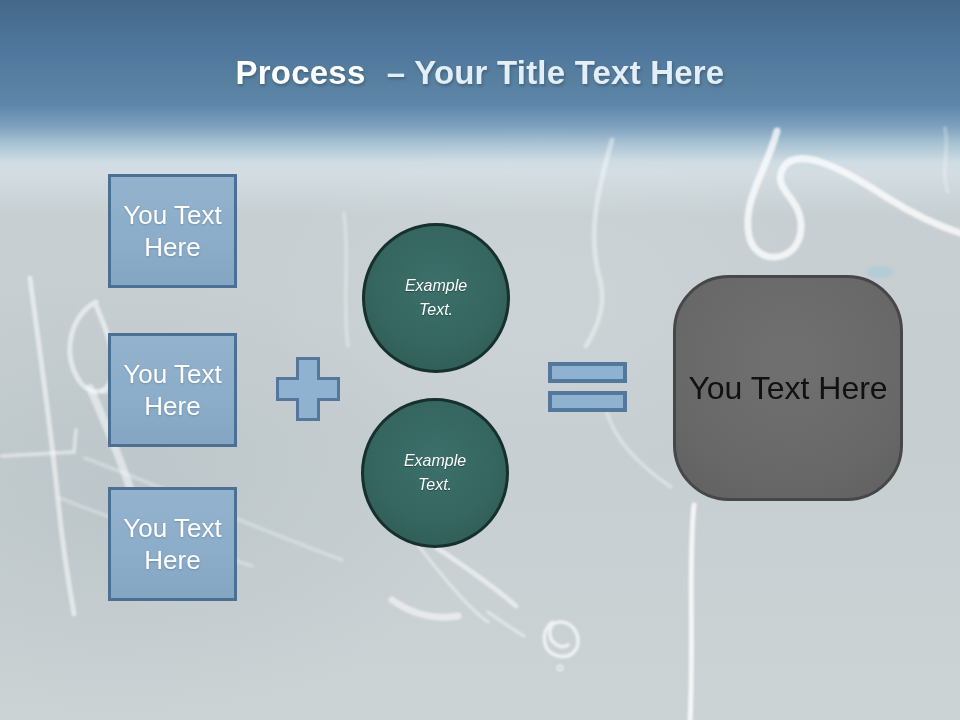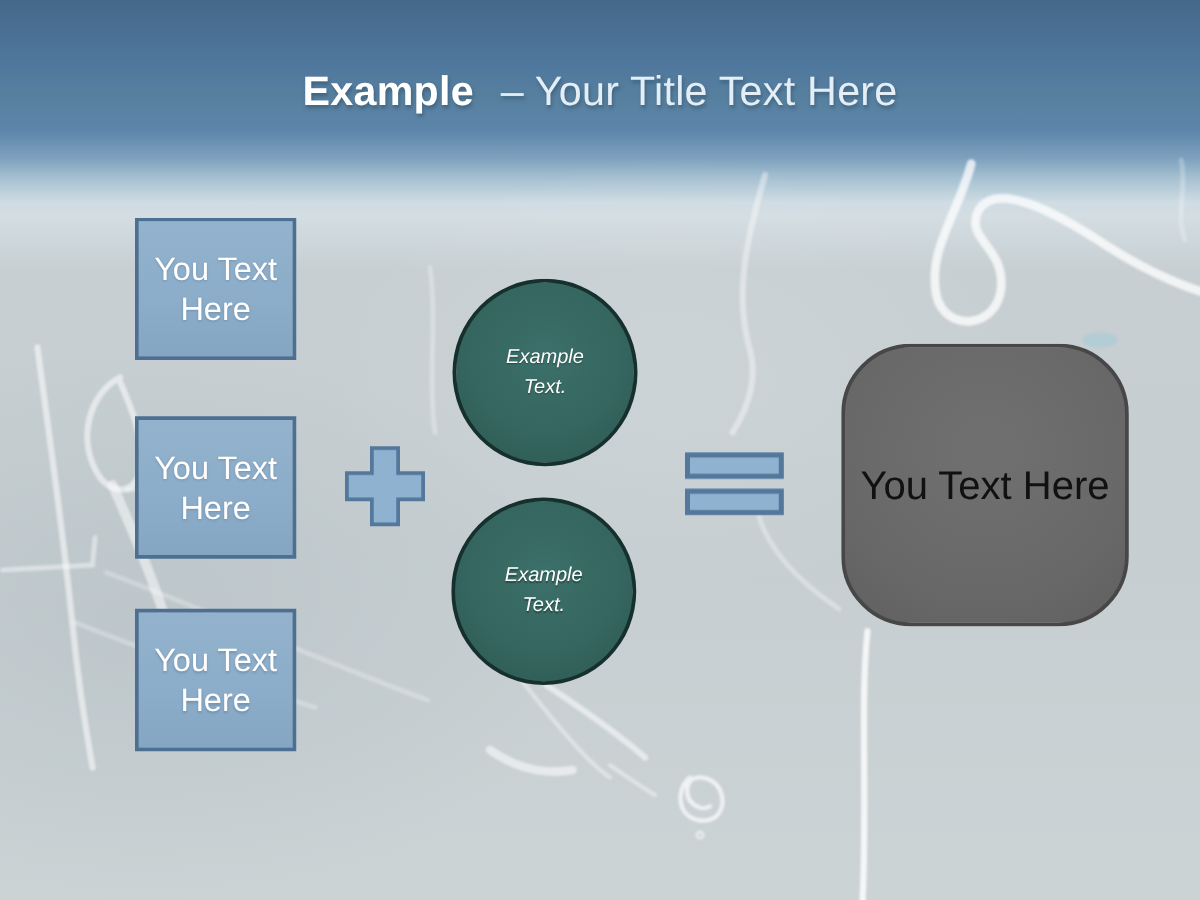--- a/index.html
+++ b/index.html
@@ -23,21 +23,21 @@
         #ccd3d5 100%);
   }
   .chalk{position:absolute;left:0;top:0;pointer-events:none;}
   .title{
     position:absolute;left:0;top:54px;width:100%;text-align:center;
     font-size:33px;letter-spacing:0.2px;
     text-shadow:1px 2px 3px rgba(25,45,65,0.35);
     white-space:nowrap;
   }
   .t-bold{font-weight:bold;color:var(--title_text,#ffffff);}
-  .t-rest{font-weight:normal;color:#e3eef6;margin-left:12px;}
+  .t-rest{font-weight:bold;color:#e3eef6;margin-left:12px;}
   .sq{
     position:absolute;left:108px;width:129px;height:114px;
     background:linear-gradient(180deg,#93b2cd, var(--box_fill,#8badc9) 60%,#84a6c3);
     border:3px solid var(--box_border,#4c7093);
     box-sizing:border-box;
     display:flex;align-items:center;justify-content:center;text-align:center;
     color:#ffffff;font-size:26px;line-height:32px;
     text-shadow:0 1px 2px rgba(40,60,80,0.25);
   }
   .sq span{display:block;width:110px;}
@@ -107,21 +107,21 @@
 
       <path d="M 552,622 C 540,632 542,652 558,656 C 574,659 582,646 576,632 C 570,620 552,618 550,630 C 548,642 560,650 568,645" stroke-width="3.5" opacity="0.70"></path>
       <circle cx="560" cy="668" r="2.5" stroke-width="2.5" opacity="0.5"></circle>
 
       <ellipse cx="880" cy="272" rx="14" ry="6" stroke="none" fill="#a3cbd9" opacity="0.55"></ellipse>
       <path d="M 945,128 C 950,152 940,172 948,192" stroke-width="4" opacity="0.25"></path>
     </g>
   </svg>
 
   <div class="title">
-    <span class="t-bold">Example</span>
+    <span class="t-bold">Process</span>
     <span class="t-rest">– Your Title Text Here</span>
   </div>
 
   <div class="sq sq1">
     <span>You Text Here</span>
   </div>
   <div class="sq sq2">
     <span>You Text Here</span>
   </div>
   <div class="sq sq3">

